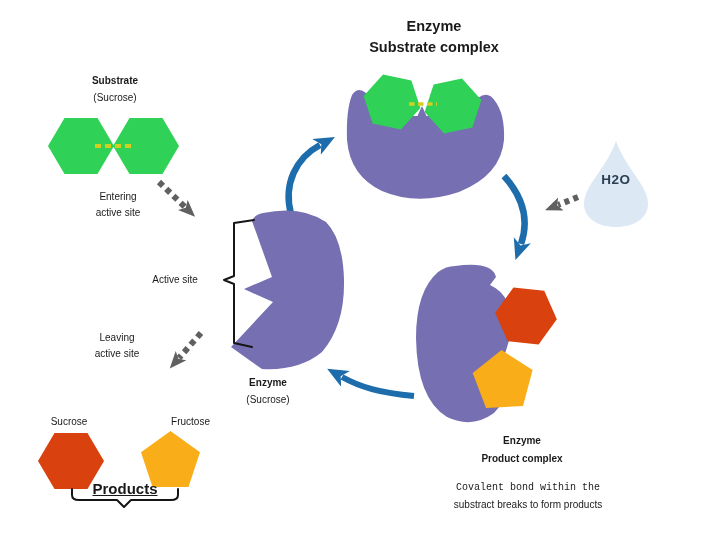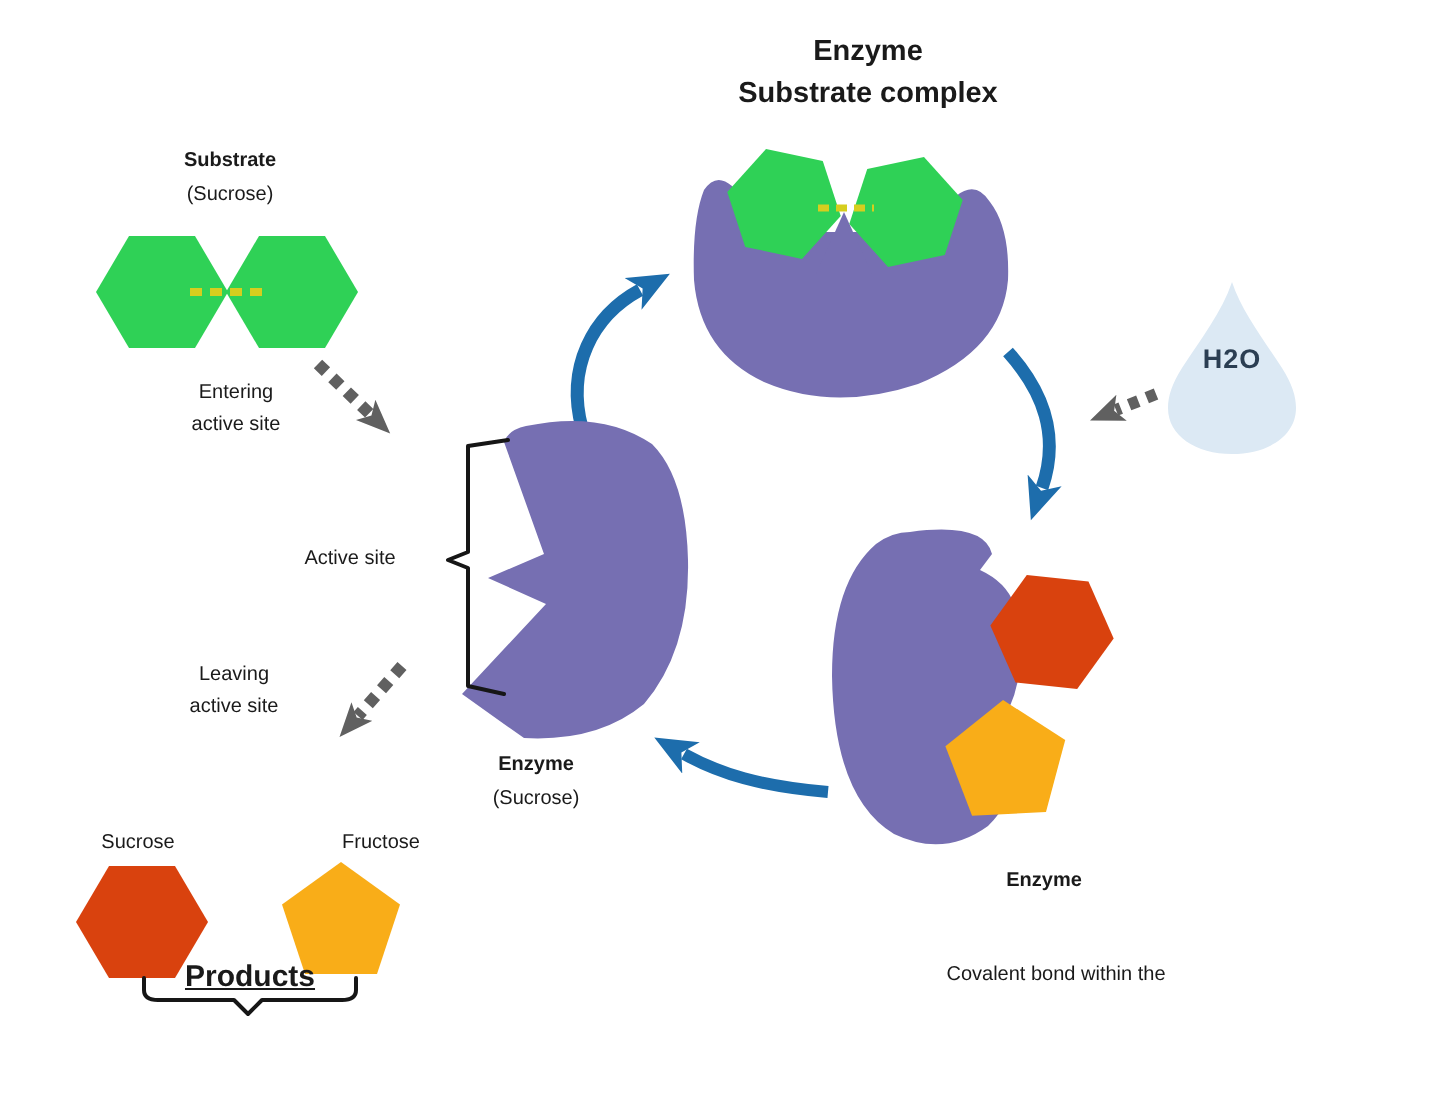--- a/index.html
+++ b/index.html
@@ -109,20 +109,22 @@
 
   <div class="lbl bold" style="left:268px;top:375px;">Enzyme</div>
   <div class="lbl" style="left:268px;top:392px;">(Sucrose)</div>
 
   <div class="lbl title" style="left:434px;top:19px;">Enzyme</div>
   <div class="lbl title" style="left:434px;top:40px;">Substrate complex</div>
 
   <div class="lbl h2o" style="left:616px;top:172px;">H2O</div>
 
   <div class="lbl bold" style="left:522px;top:433px;">Enzyme</div>
+  <div class="lbl bold" style="left:522px;top:451px;">Product complex</div>
 
-  <div class="lbl" style="left:528px;top:480px;">Covalent bond within the</div>
+  <div class="lbl" style="left:528px;top:480px;font-family:Liberation Mono, monospace;">Covalent bond within the</div>
+  <div class="lbl" style="left:528px;top:497px;">substract breaks to form products</div>
 
   <div class="lbl" style="left:69px;top:414px;">Sucrose</div>
   <div class="lbl" style="left:170px;top:414px;padding-left:41px;">Fructose</div>
   <div class="lbl products" style="left:125px;top:481px;text-decoration:underline;">Products</div>
 
 </div>
 
 </body></html>

